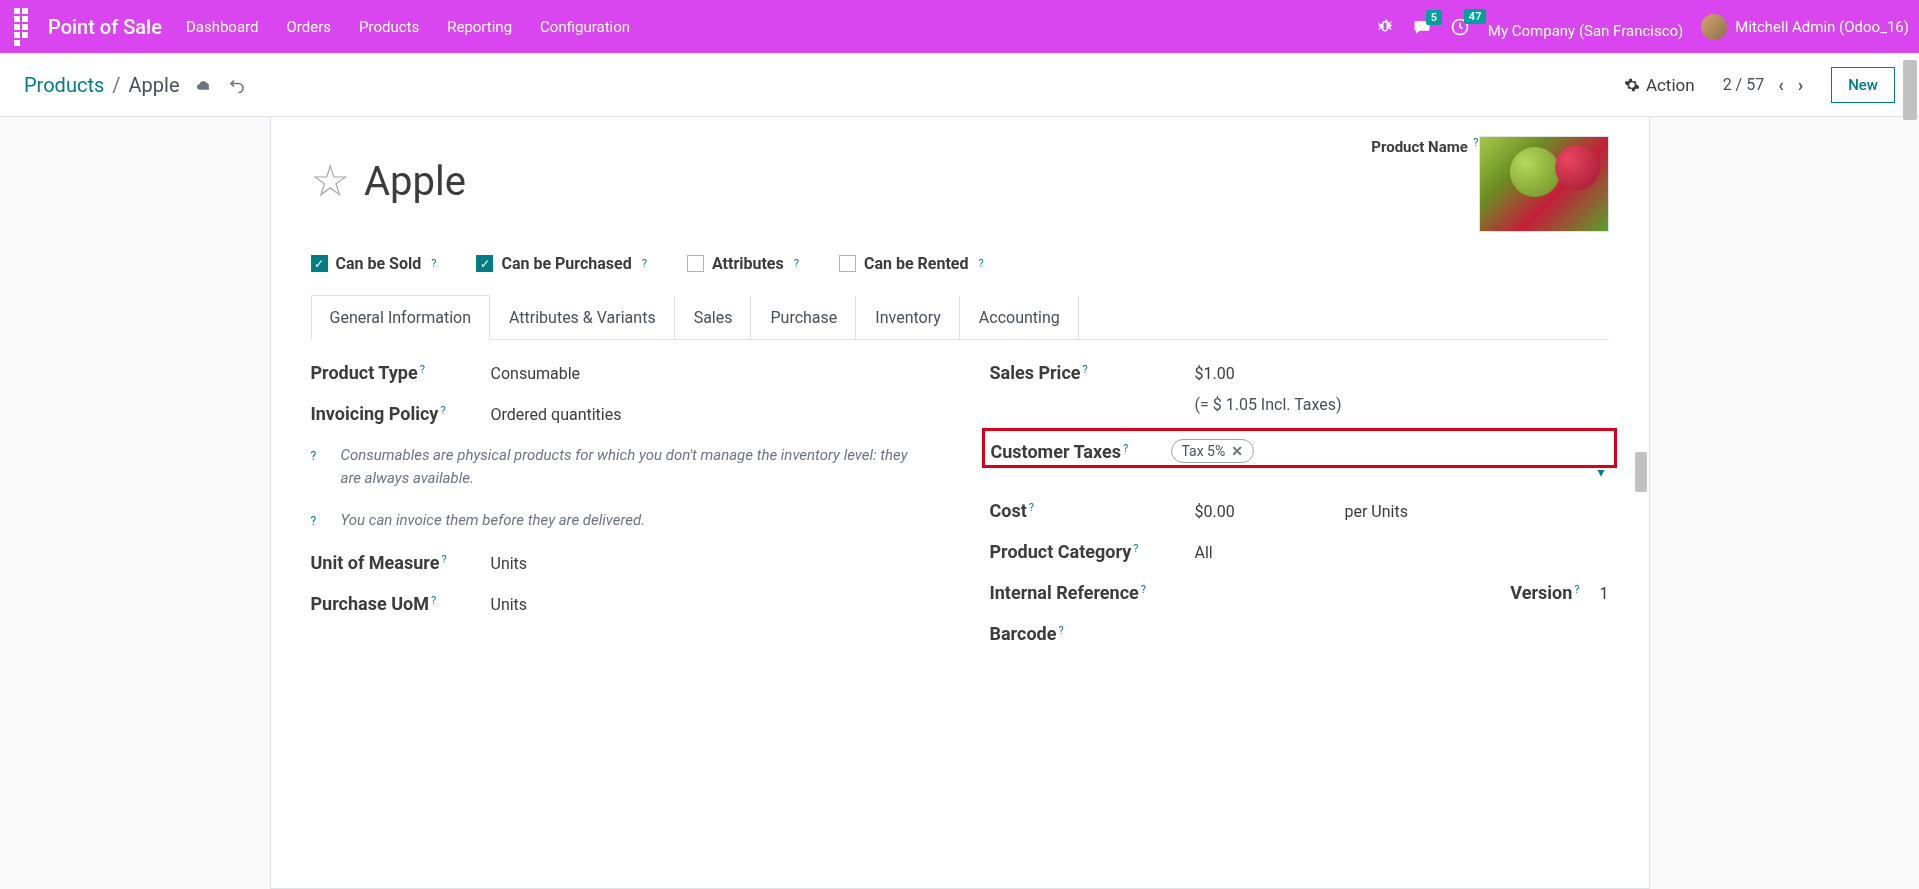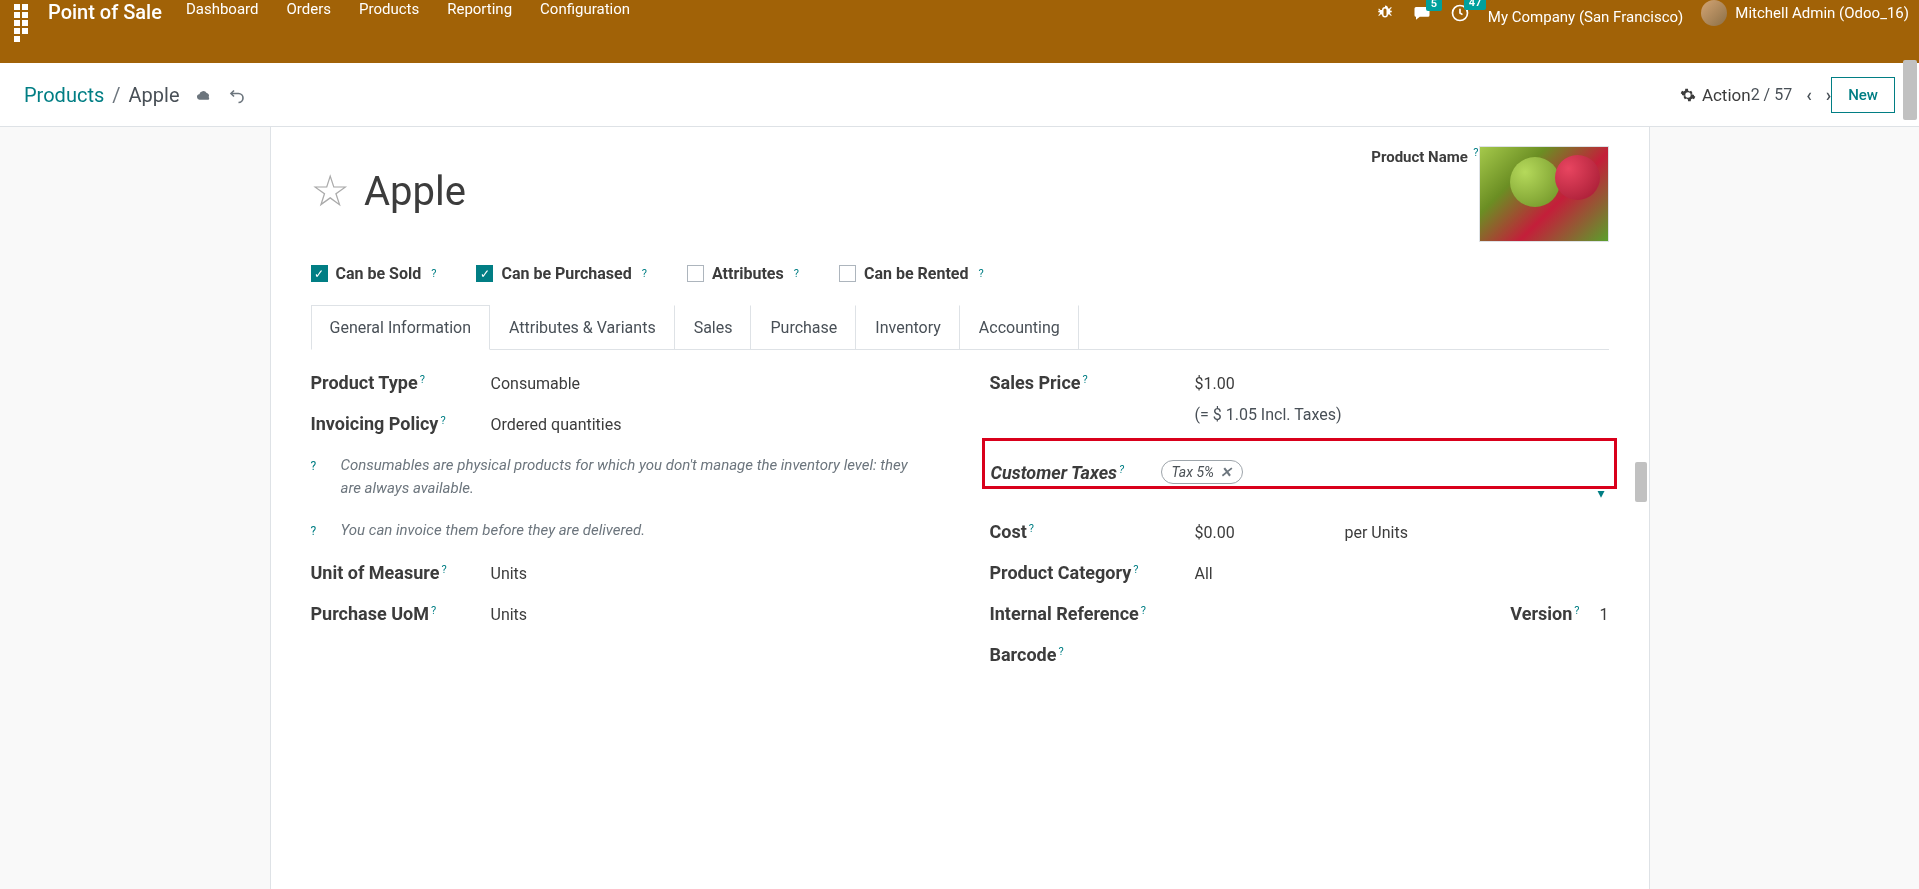--- a/index.html
+++ b/index.html
@@ -1,19 +1,19 @@
 <!DOCTYPE html>
 <html><head>
 <meta charset="utf-8">
 <style>
 * { margin: 0; padding: 0; box-sizing: border-box; font-family: -apple-system, BlinkMacSystemFont, "Segoe UI", Roboto, sans-serif; }
 body { background: #f9f9f9; font-size: 14px; color: #3c3c3c; }
 
 
-.topnav { background: #a16207; color: #fff; display: flex; align-items: flex-start; height: 63px; padding: 0 10px; }
+.topnav { background: #d946ef; color: #fff; display: flex; align-items: center; height: 53px; padding: 0 10px; }
 .topnav .apps-icon { width: 28px; display: flex; flex-wrap: wrap; gap: 2px; padding: 4px; cursor: pointer; }
 .topnav .apps-icon span { width: 6px; height: 6px; background: #fff; }
 .topnav .app-title { font-size: 20px; font-weight: 500; margin: 0 24px 0 10px; cursor: pointer; }
 .topnav .menu { display: flex; gap: 28px; }
 .topnav .menu-item { color: #fff; cursor: pointer; font-size: 15px; }
 .topnav .spacer { flex: 1; }
 .topnav .right { display: flex; align-items: center; gap: 18px; }
 .topnav .icon-btn { position: relative; cursor: pointer; color: #fff; display:flex; align-items:center; }
 .topnav .badge { position: absolute; top: -8px; left: 14px; background: #00A09D; color: #fff; font-size: 11px; padding: 1px 5px; border-radius: 2px; font-weight:600; }
 .topnav .company { cursor: pointer; font-size: 15px; margin-top: 8px; }
@@ -21,21 +21,21 @@
 .topnav .avatar { width: 26px; height: 26px; border-radius: 50%; background: linear-gradient(135deg,#d4a574,#8b6f47); display:flex; align-items:center; justify-content:center; font-size:10px; }
 
 
 .controlbar { background: #fff; display: flex; align-items: center; padding: 10px 24px; border-bottom: 1px solid #dee2e6; height: 64px; }
 .breadcrumb { display: flex; align-items: center; gap: 8px; font-size: 20px; }
 .breadcrumb .link { color: #017e84; cursor: pointer; }
 .breadcrumb .sep { color: #6c757d; }
 .breadcrumb .current { color: #495057; }
 .breadcrumb .icon-small { color: #6c757d; cursor: pointer; margin-left: 6px; font-size:16px; }
 .controlbar .spacer { flex: 1; }
-.controlbar .right { display: flex; align-items: center; }
+.controlbar .right { display: flex; align-items: center; gap: 28px; }
 .action-btn { display: flex; align-items: center; gap: 6px; cursor: pointer; font-size: 17px; color: #3c3c3c; }
 .pager { display: flex; align-items: center; gap: 14px; font-size: 16px; color: #495057; }
 .pager .nav { cursor: pointer; font-size: 18px; color: #495057; font-weight:600; }
 .new-btn { border: 1px solid #017e84; color: #017e84; background: #fff; padding: 8px 16px; cursor: pointer; font-size: 15px; font-weight:500; }
 
 
 .form-wrap { display: flex; justify-content: center; padding: 0 80px; overflow-y:auto; height: calc(100vh - 117px); }
 .sheet { background: #fff; border: 1px solid #dee2e6; width: 100%; max-width: 1380px; padding: 24px 40px 40px; position:relative; margin-top:-6px; }
 
 .title-row { display: flex; align-items: flex-start; justify-content: space-between; text-align: right; }
@@ -63,21 +63,21 @@
 .form-grid { display: grid; grid-template-columns: 1fr 1fr; gap: 0 60px; margin-top: 22px; }
 .col { display: flex; flex-direction: column; gap: 20px; }
 .field-row { display: grid; grid-template-columns: 170px 1fr; gap: 10px; align-items:baseline; }
 .field-label { font-size: 18px; font-weight: 700; color: #3c3c3c; }
 .field-value { font-size: 16px; color: #3c3c3c; }
 .field-value.sub { color: #495057; }
 .field-hint { font-size: 15px; color: #6c757d; font-style: italic; line-height:1.5; grid-column: 2; }
 .tax-tag { display: inline-flex; align-items: center; gap: 6px; border: 1px solid #9ea5ab; border-radius: 14px; padding: 3px 10px; font-size: 14px; color:#4a5055; }
 .tax-remove { cursor: pointer; font-weight:bold; color:#6c757d; }
 .dropdown-caret { color: #017e84; cursor: pointer; }
-.highlight-box { border: 3px solid #d9001b; padding: 19px 6px 2px; margin: -6px -8px; display:grid; grid-template-columns: 170px 1fr; align-items:center;font-style:italic; }
+.highlight-box { border: 3px solid #d9001b; padding: 8px 6px 2px; margin: -6px -8px; display:grid; grid-template-columns: 170px 1fr; gap:10px; align-items:center; }
 .hint-alone { grid-template-columns: 20px 1fr; }
 .hint-q { color:#017e84; font-size:12px; cursor:pointer; }
 .right-col .field-row { grid-template-columns: 195px 1fr; }
 .version-group { display:flex; align-items:baseline; gap:20px; }
 
 
 .vscroll { position:fixed; right:2px; top:60px; width:14px; height:60px; background:#c1c1c1; border-radius:2px; }
 .inner-scroll-track { position:absolute; right:2px; top:340px; width:12px; height:40px; background:#c1c1c1; border-radius:2px; }
 svg { display:block; }
 </style>

